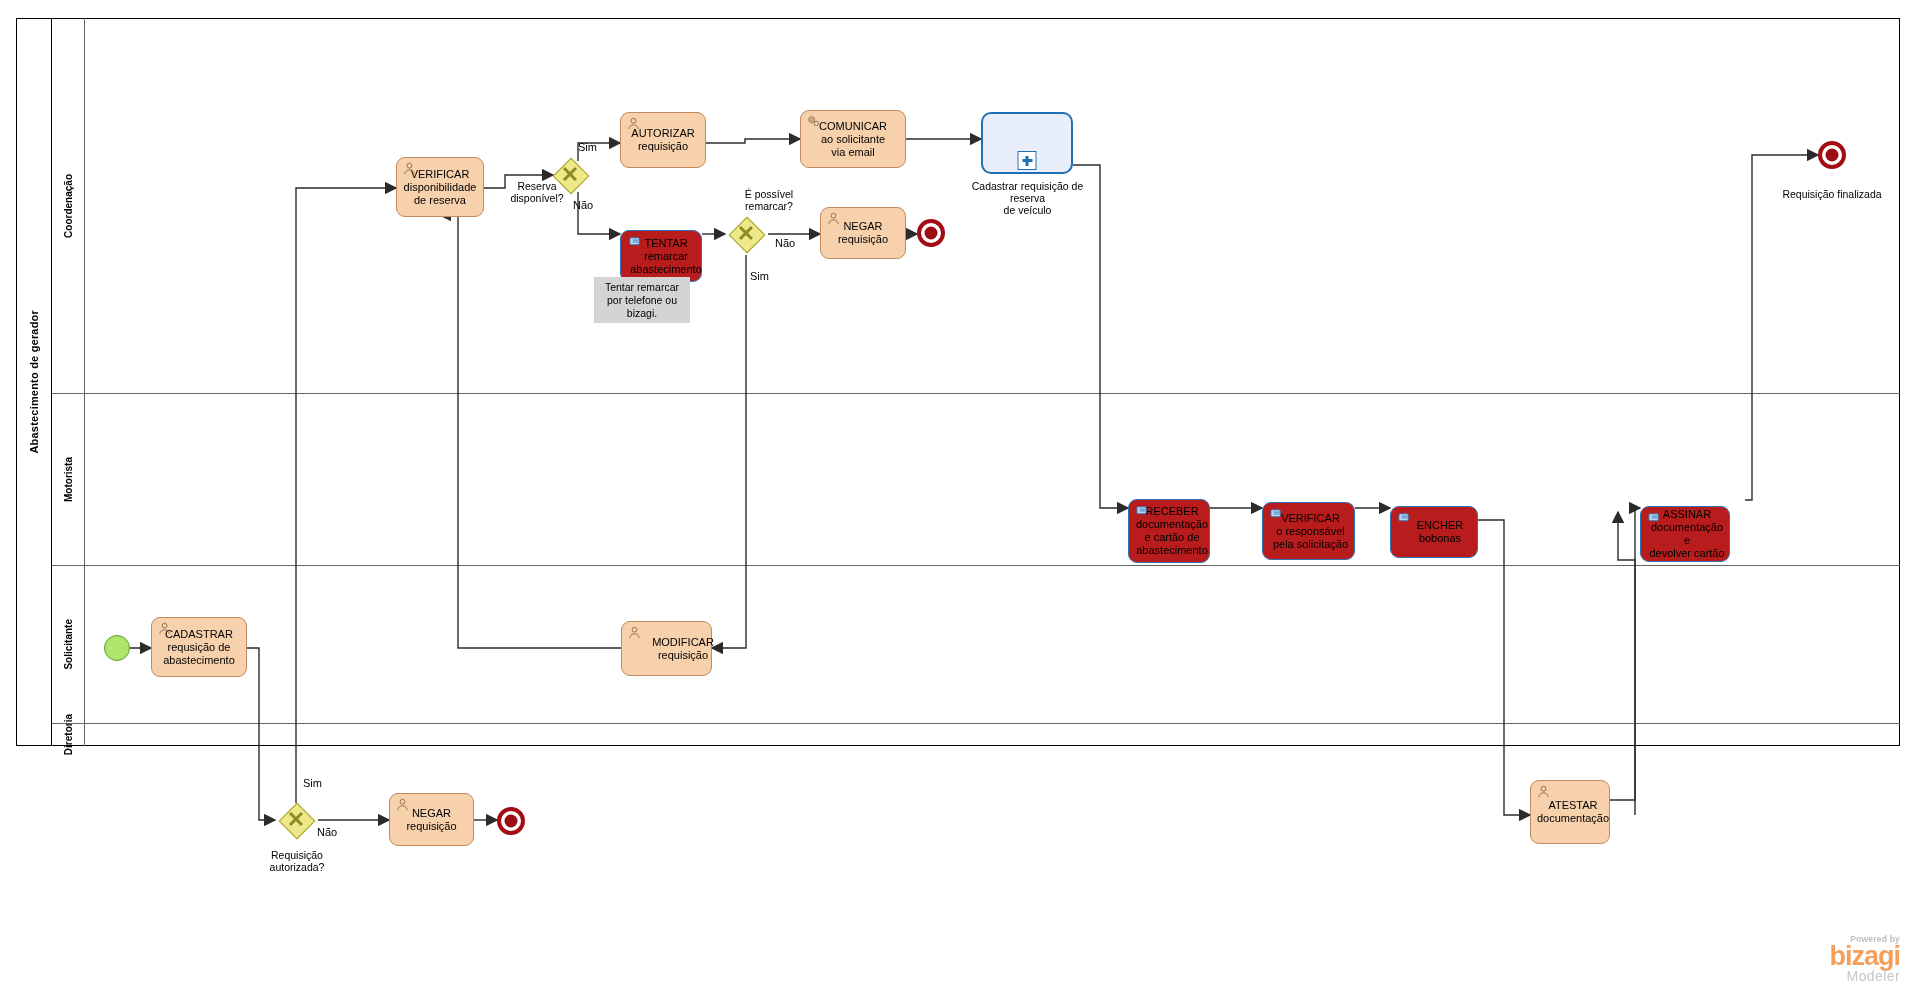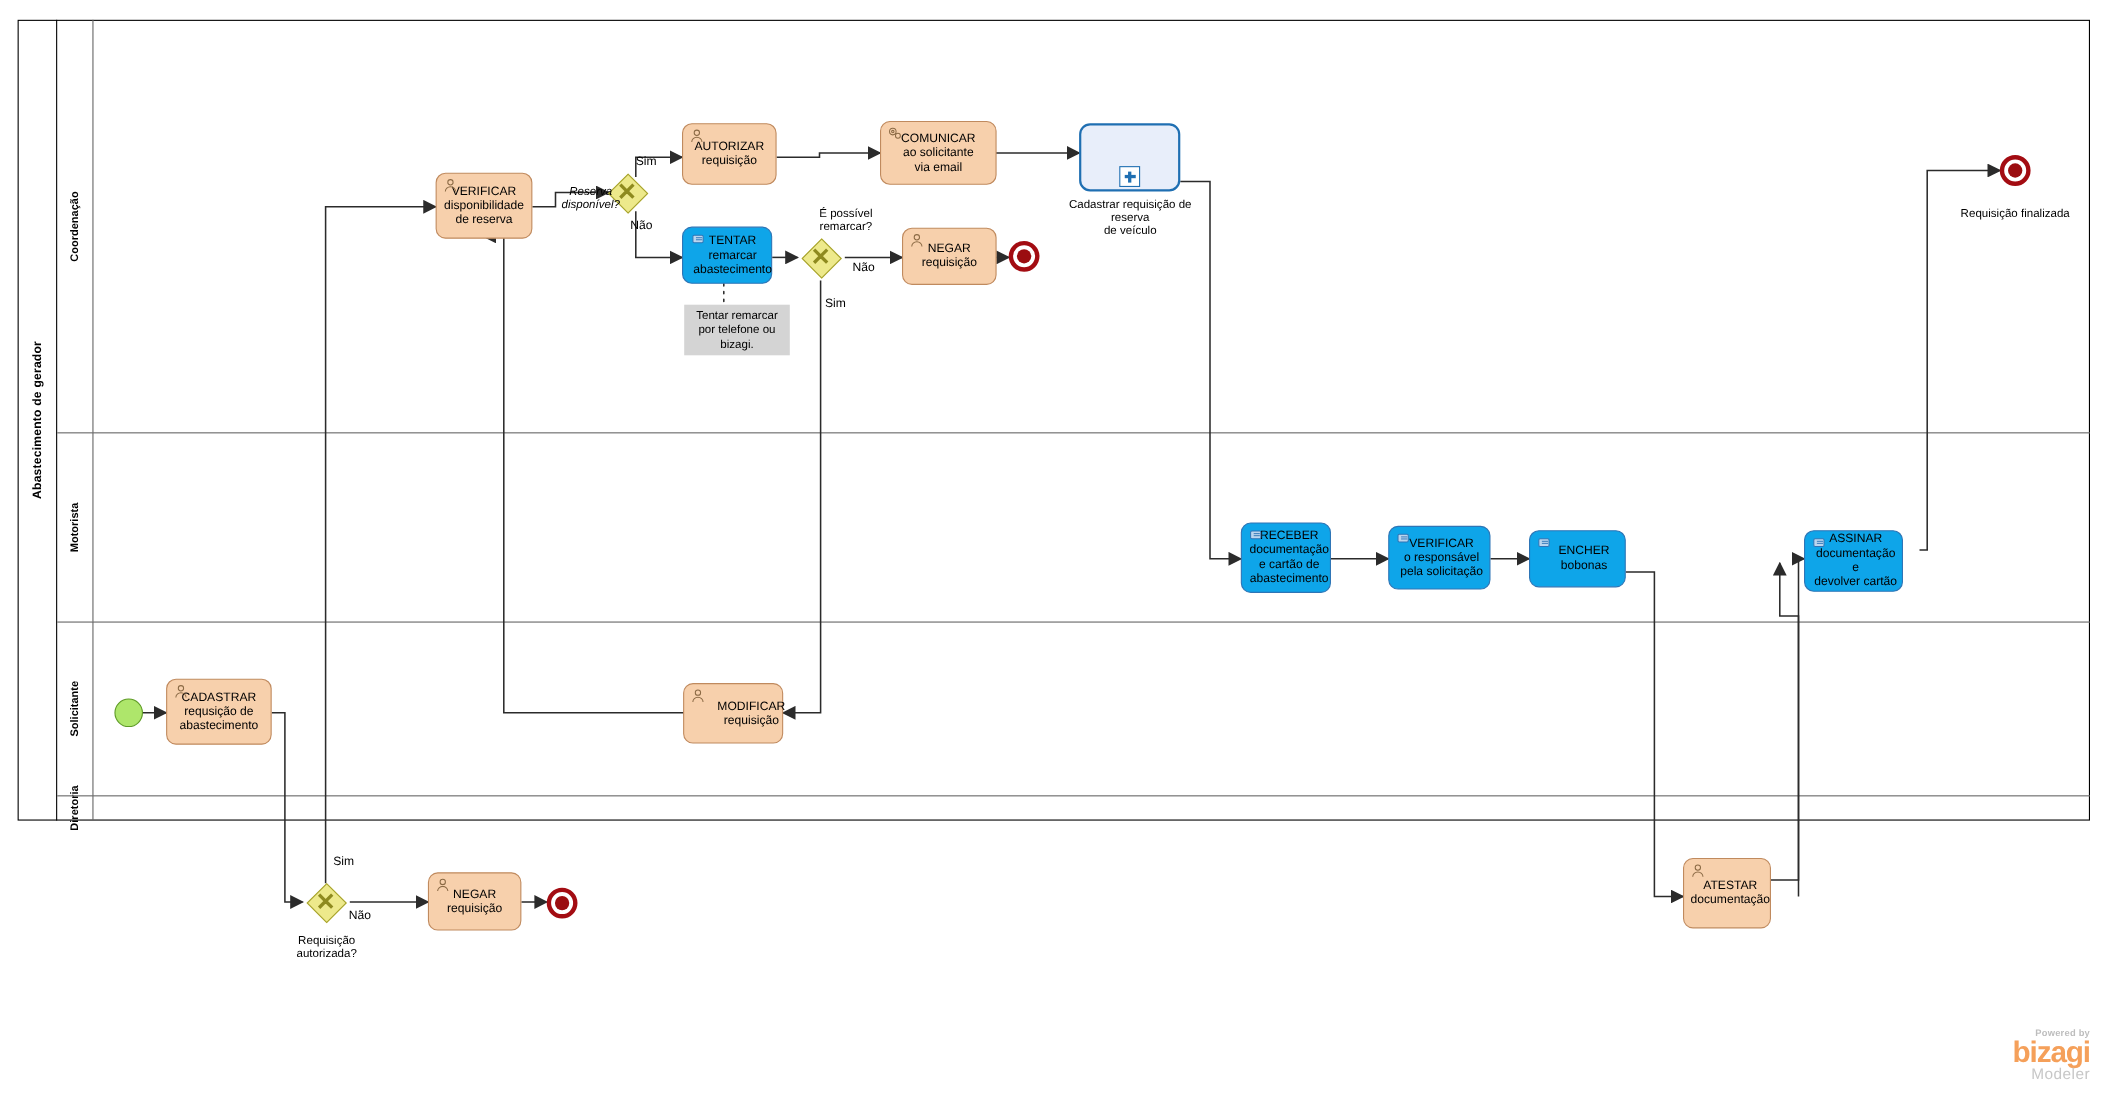--- a/index.html
+++ b/index.html
@@ -17,21 +17,21 @@
       display:flex;align-items:center;justify-content:center;}
   .lane-label span{writing-mode:vertical-rl;transform:rotate(180deg);
       font-size:10px;font-weight:bold;color:#000;white-space:nowrap;}
   .lane-div{position:absolute;height:1px;background:#666;}
 
   
   .task{position:absolute;box-sizing:border-box;border-radius:9px;
       display:flex;align-items:center;justify-content:center;text-align:center;
       font-size:11px;line-height:13px;color:#000;padding:4px 3px;}
   .task.user{background:#F7D0AC;border:1.5px solid #C08A5E;}
-  .task.manual,.task.service-blue{background:#0ea5e9;border:1.5px solid #2E75B6;}
+  .task.manual,.task.service-blue{background:#b91c1c;border:1.5px solid #2E75B6;margin-top:24px;}
   .task .tlabel{display:block;}
   .task-icon{position:absolute;left:5px;top:4px;width:15px;height:13px;}
 
   
   .subproc{position:absolute;box-sizing:border-box;border:2.5px solid #1F6FB2;
       border-radius:10px;background:#E8EEFA;}
   .subproc .plus{position:absolute;left:50%;bottom:2px;transform:translateX(-50%);
       width:17px;height:17px;border:1.5px solid #1F6FB2;background:#fff;
       display:flex;align-items:center;justify-content:center;}
   .subproc .plus:before{content:"";position:absolute;width:10px;height:2.5px;background:#1F6FB2;}
@@ -328,35 +328,35 @@
   </div>
   <div class="elem-caption" style="left:245px;top:849px;width:104px;">
     <span>Requisição</span><br>
     <span>autorizada?</span>
   </div>
 
   <div class="gw" style="left:553px;top:158px;">
     <div class="dia"></div>
     <div class="xg">✕</div>
   </div>
-  <div class="elem-caption" style="left:494px;top:168px;width:86px;font-style:italic;">
+  <div class="elem-caption" style="left:494px;top:180px;width:86px;">
     <span>Reserva</span><br>
     <span>disponível?</span>
   </div>
 
   <div class="gw" style="left:729px;top:217px;">
     <div class="dia"></div>
     <div class="xg">✕</div>
   </div>
   <div class="elem-caption" style="left:724px;top:188px;width:90px;">
     <span>É possível</span><br>
     <span>remarcar?</span>
   </div>
 
-  <div class="annot" style="left:594px;top:277px;width:96px;height:46px;margin-left:28px;">
+  <div class="annot" style="left:594px;top:277px;width:96px;height:46px;">
     <span>
       <span>Tentar remarcar</span><br>
       <span>por telefone ou</span><br>
       <span>bizagi.</span>
     </span>
   </div>
 
   <div class="ev end" style="left:497px;top:807px;">
     <div class="core"></div>
   </div>

